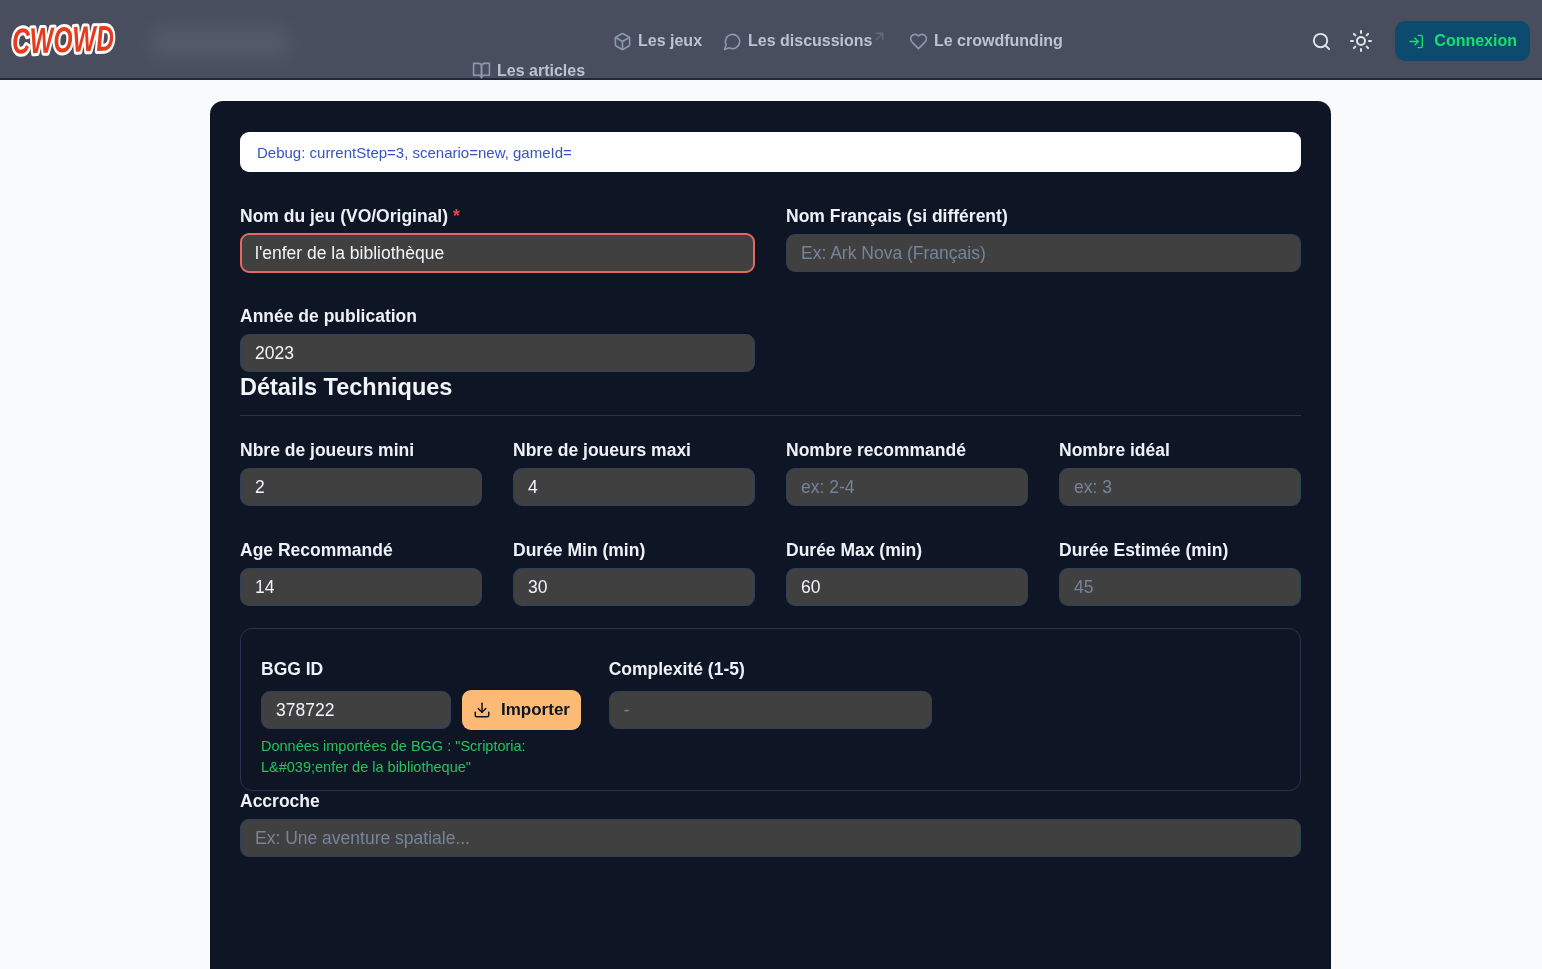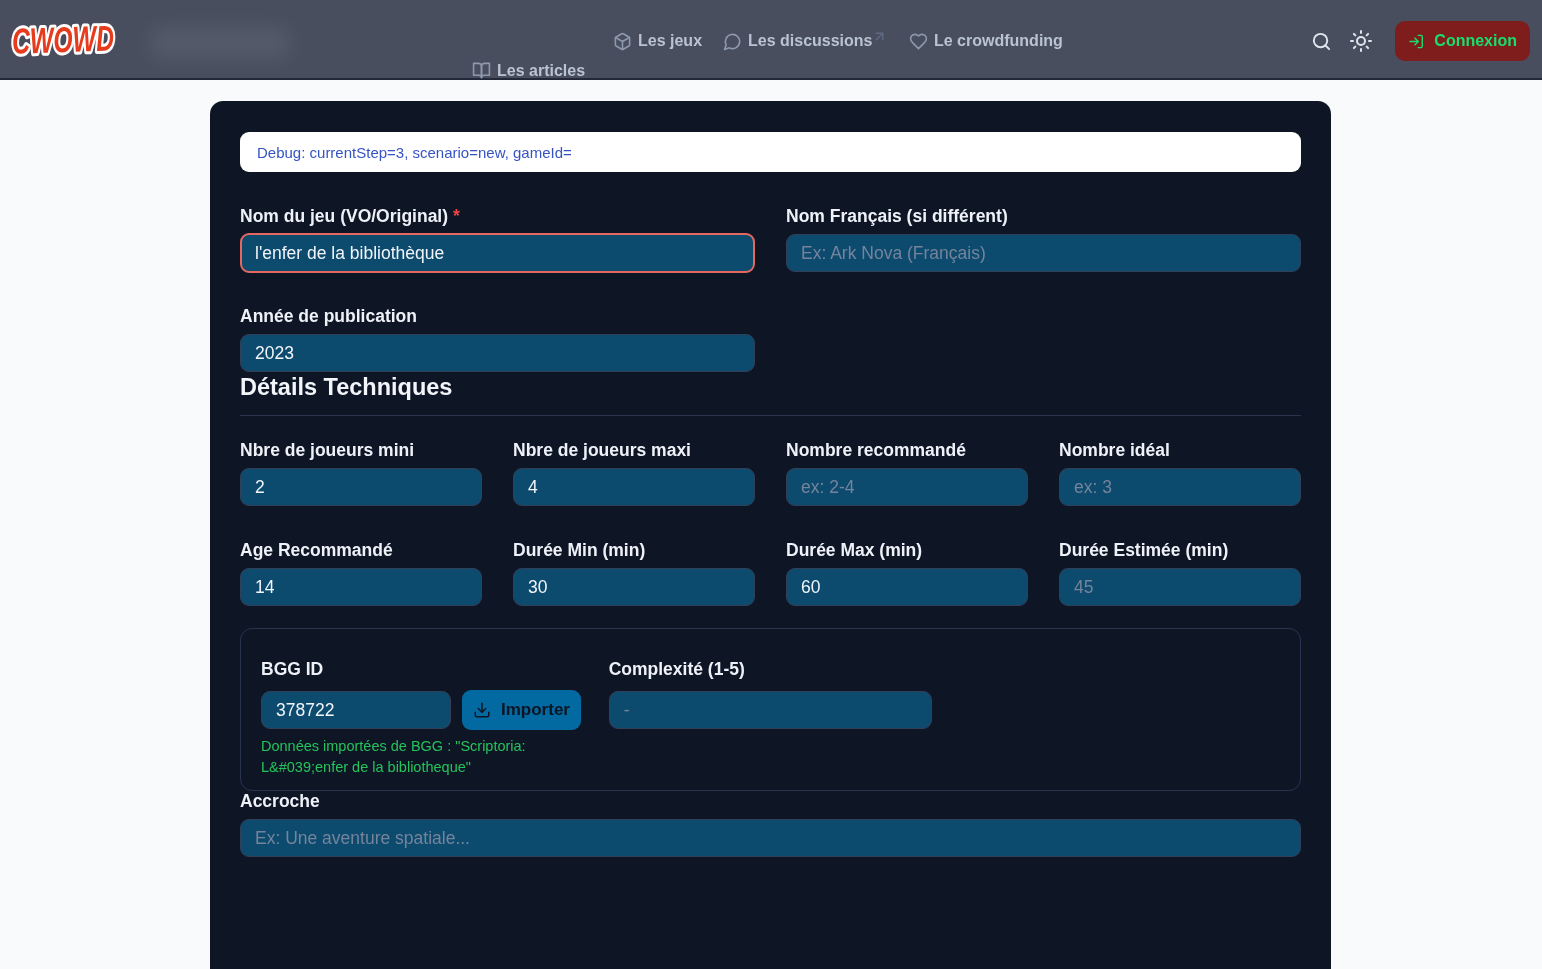--- a/index.html
+++ b/index.html
@@ -28,21 +28,21 @@
   .ext { margin-left:-6px; margin-bottom:10px; stroke:#5d6980 !important; }
   .nav-right {
     position:absolute; right:12px; top:2px; height:78px;
     display:flex; align-items:center;
   }
   .icon-btn { display:flex; align-items:center; justify-content:center; width:30px; height:30px; }
   .icon-btn + .icon-btn { margin-left:10px; }
   .connexion {
     margin-left:19px;
     display:flex; align-items:center; gap:10px;
-    background:#7f1d1d;
+    background:#0c4a6e;
     color:#16e06e; font-size:16px; font-weight:700;
     padding:0 13px; border-radius:10px; height:40px; width:135px;
   }
 
   
   .card {
     position:absolute; left:210px; top:101px; width:1121px; height:1100px;
     background:#0e1625; border-radius:13px;
     padding:31px 30px;
     color:#eef2f8;
@@ -50,21 +50,21 @@
   .debug {
     height:40px; background:#ffffff; border-radius:9px;
     display:flex; align-items:center; padding:0 17px;
     color:#3653c4; font-size:15px;
     margin-bottom:34px;
   }
   label { display:block; font-size:17.5px; font-weight:700; color:#eef2f8; line-height:20px; margin-bottom:8px; }
   .req { color:#ef4444; }
   input, .inputlike {
     display:block; width:100%; height:38px;
-    background:#0c4a6e; border:1px solid #323f58; border-radius:9px;
+    background:#404040; border:1px solid #323f58; border-radius:9px;
     padding:0 14px; font-size:17.5px; color:#f1f5f9;
     font-family:"Liberation Sans", sans-serif;
     outline:none;
   }
   input::placeholder { color:#75849b; opacity:1; }
   .err { border:2px solid #e4685f; padding:0 13px; height:40px; margin-top:-1px; margin-bottom:-1px; }
   .grid2 { display:grid; grid-template-columns:1fr 1fr; column-gap:31px; row-gap:34px; }
   .grid4 { display:grid; grid-template-columns:1fr 1fr 1fr 1fr; column-gap:31px; row-gap:34px; }
   h2 {
     font-size:23.5px; font-weight:700; color:#f2f5fa;
@@ -74,21 +74,21 @@
   .bggcard {
     margin-top:22px; border:1px solid #273350; border-radius:12px;
     padding:30px 20px 12px 20px; height:163px;
   }
   .bggcard label { margin-bottom:12px; }
   .bgg-grid { display:grid; grid-template-columns:1fr 1fr 1fr; column-gap:24px; }
   .bgg-row { display:flex; gap:11px; }
   .bgg-row input { width:190px; }
   .btn-import {
     display:flex; align-items:center; gap:10px;
-    background:#0369a1; color:#0c1524; font-size:17px; font-weight:700;
+    background:#fdba74; color:#0c1524; font-size:17px; font-weight:700;
     border:none; border-radius:9px; padding:0 11px; height:40px; margin-top:-1px;
     font-family:"Liberation Sans", sans-serif;
   }
   .green-msg { margin-top:6px; color:#25c35b; font-size:14.5px; line-height:20.5px; }
   .accroche { }
 </style>
 </head>
 <body>
 
 <header>

